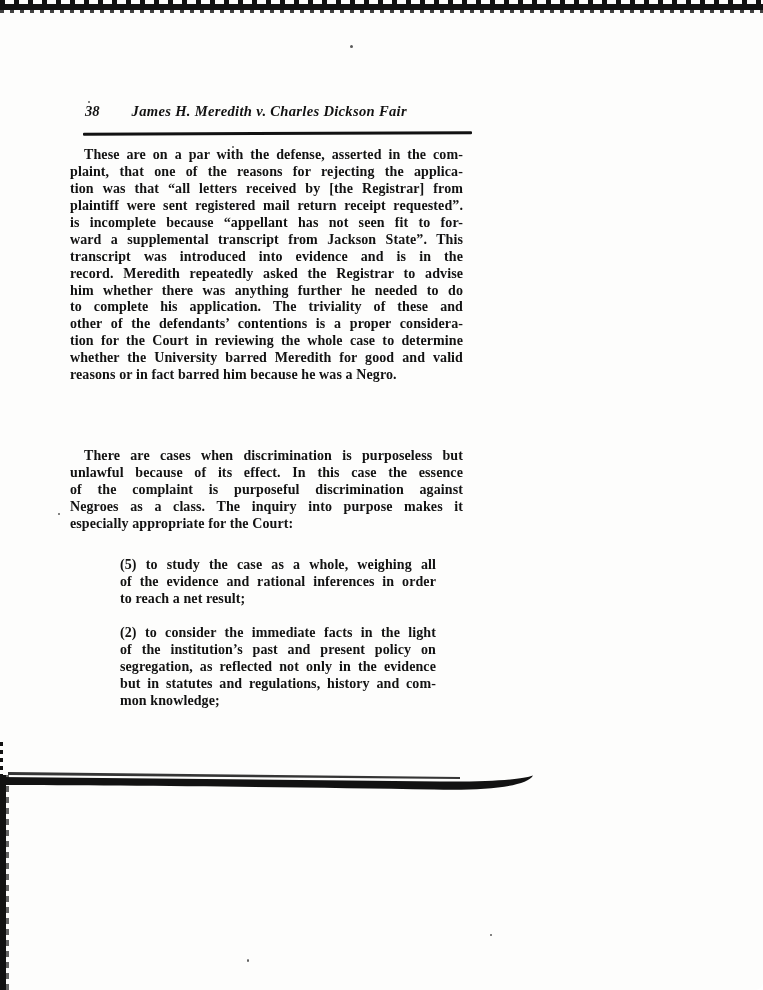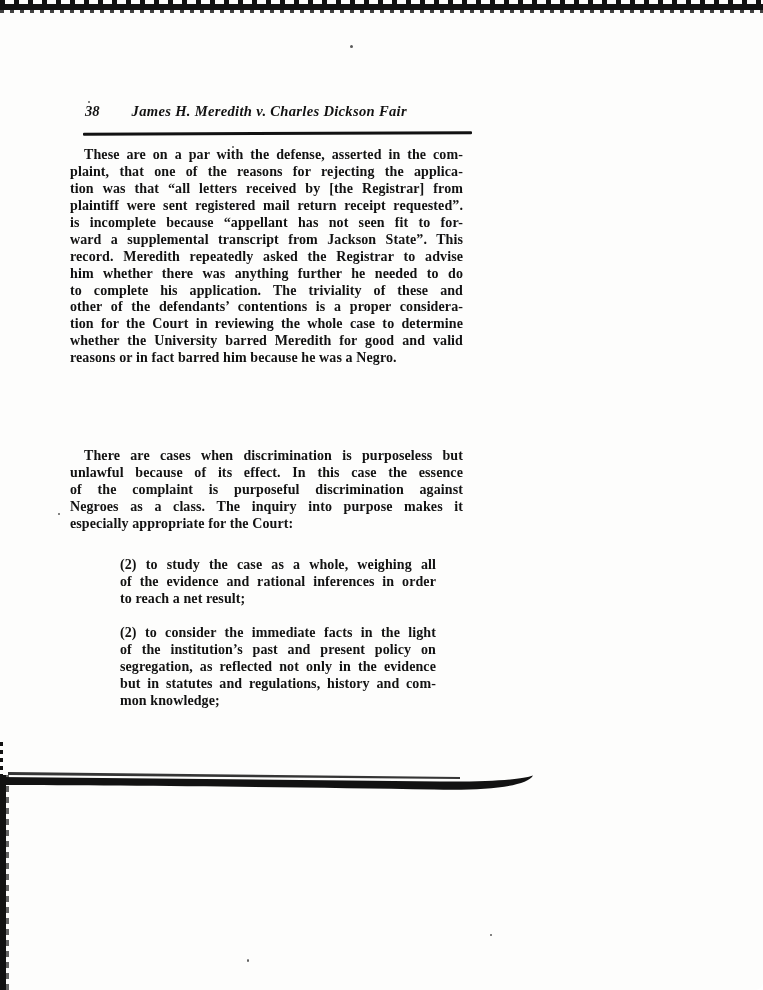--- a/index.html
+++ b/index.html
@@ -106,40 +106,41 @@
   </div>
   <div class="header-rule"></div>
 
   <div id="paragraph1" class="block">
       <div class="line first-indent">These are on a par with the defense, asserted in the com-</div>
       <div class="line">plaint, that one of the reasons for rejecting the applica-</div>
       <div class="line">tion was that “all letters received by [the Registrar] from</div>
       <div class="line">plaintiff were sent registered mail return receipt requested”.</div>
       <div class="line">is incomplete because “appellant has not seen fit to for-</div>
       <div class="line">ward a supplemental transcript from Jackson State”. This</div>
+      <div class="line">transcript was introduced into evidence and is in the</div>
       <div class="line">record. Meredith repeatedly asked the Registrar to advise</div>
       <div class="line">him whether there was anything further he needed to do</div>
       <div class="line">to complete his application. The triviality of these and</div>
       <div class="line">other of the defendants’ contentions is a proper considera-</div>
       <div class="line">tion for the Court in reviewing the whole case to determine</div>
       <div class="line">whether the University barred Meredith for good and valid</div>
       <div class="line last">reasons or in fact barred him because he was a Negro.</div>
     </div>
 
 
   <div id="paragraph2" class="block">
       <div class="line first-indent">There are cases when discrimination is purposeless but</div>
       <div class="line">unlawful because of its effect. In this case the essence</div>
       <div class="line">of the complaint is purposeful discrimination against</div>
       <div class="line">Negroes as a class. The inquiry into purpose makes it</div>
       <div class="line last">especially appropriate for the Court:</div>
     </div>
 
   <div id="list-item-1" class="block">
-      <div class="line">(2) to study the case as a whole, weighing all</div>
+      <div class="line">(5) to study the case as a whole, weighing all</div>
       <div class="line">of the evidence and rational inferences in order</div>
       <div class="line last">to reach a net result;</div>
     </div>
 
   <div id="list-item-2" class="block">
       <div class="line">(2) to consider the immediate facts in the light</div>
       <div class="line">of the institution’s past and present policy on</div>
       <div class="line">segregation, as reflected not only in the evidence</div>
       <div class="line">but in statutes and regulations, history and com-</div>
       <div class="line last">mon knowledge;</div>

